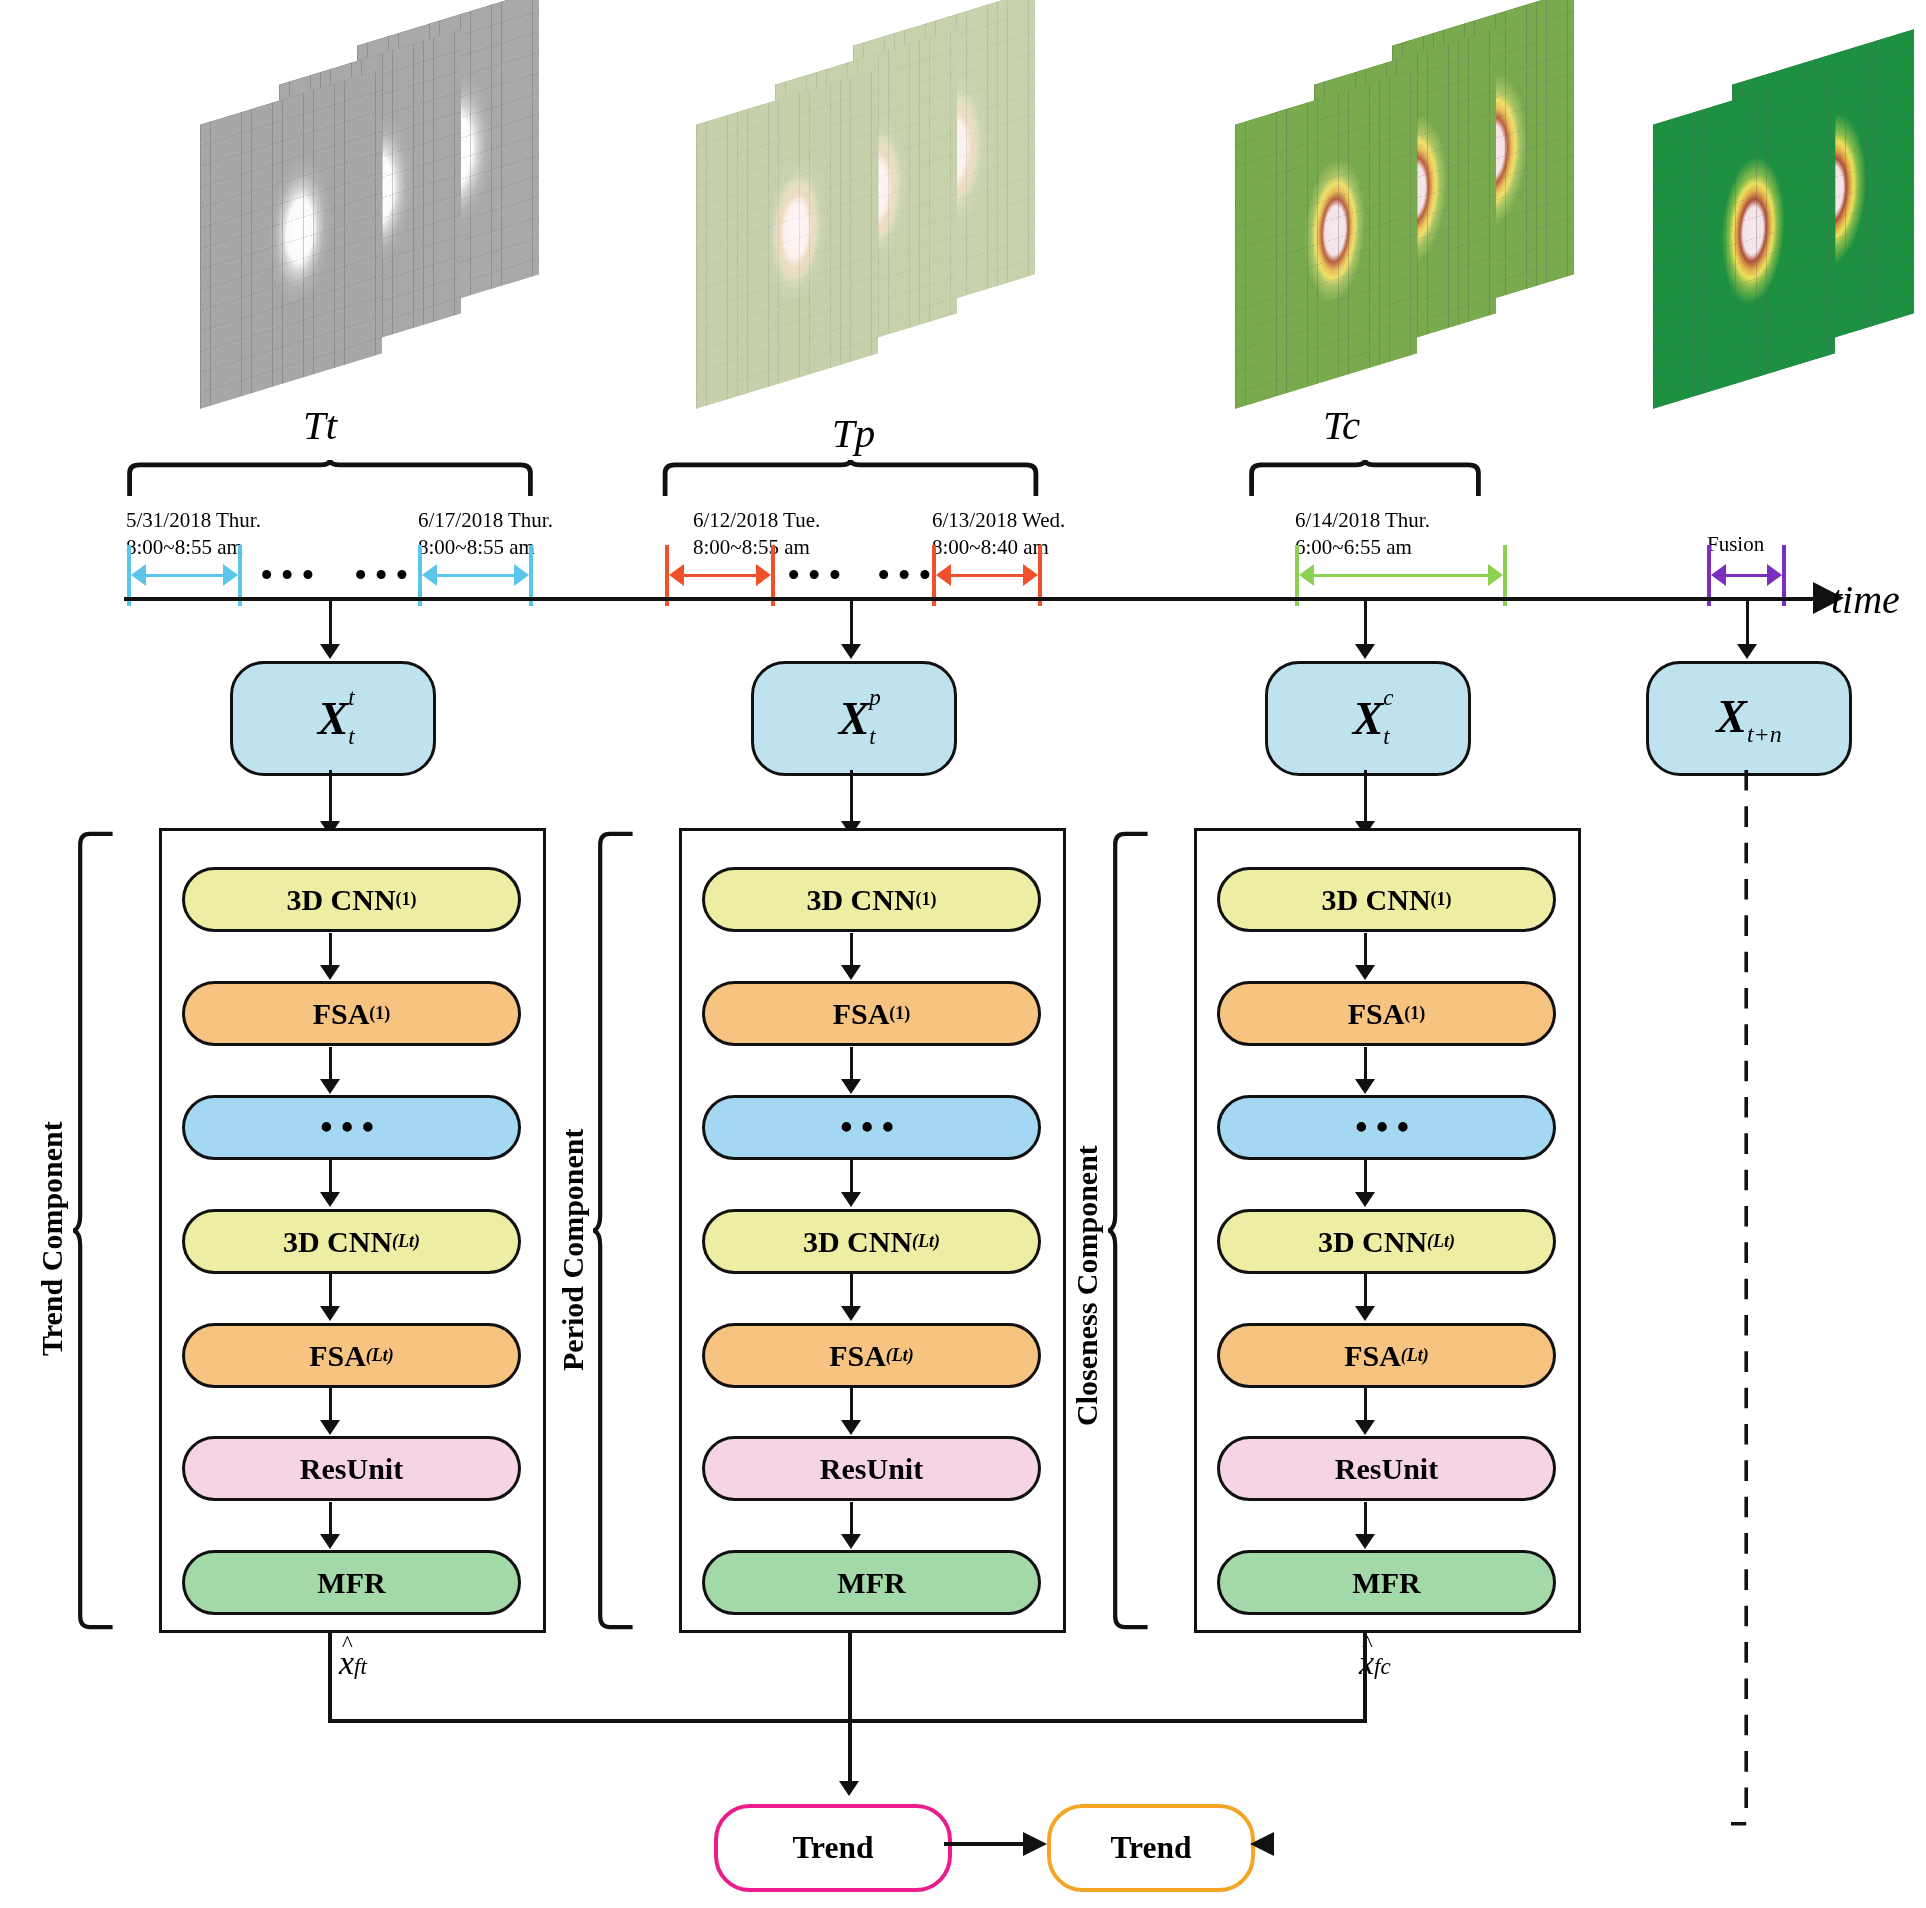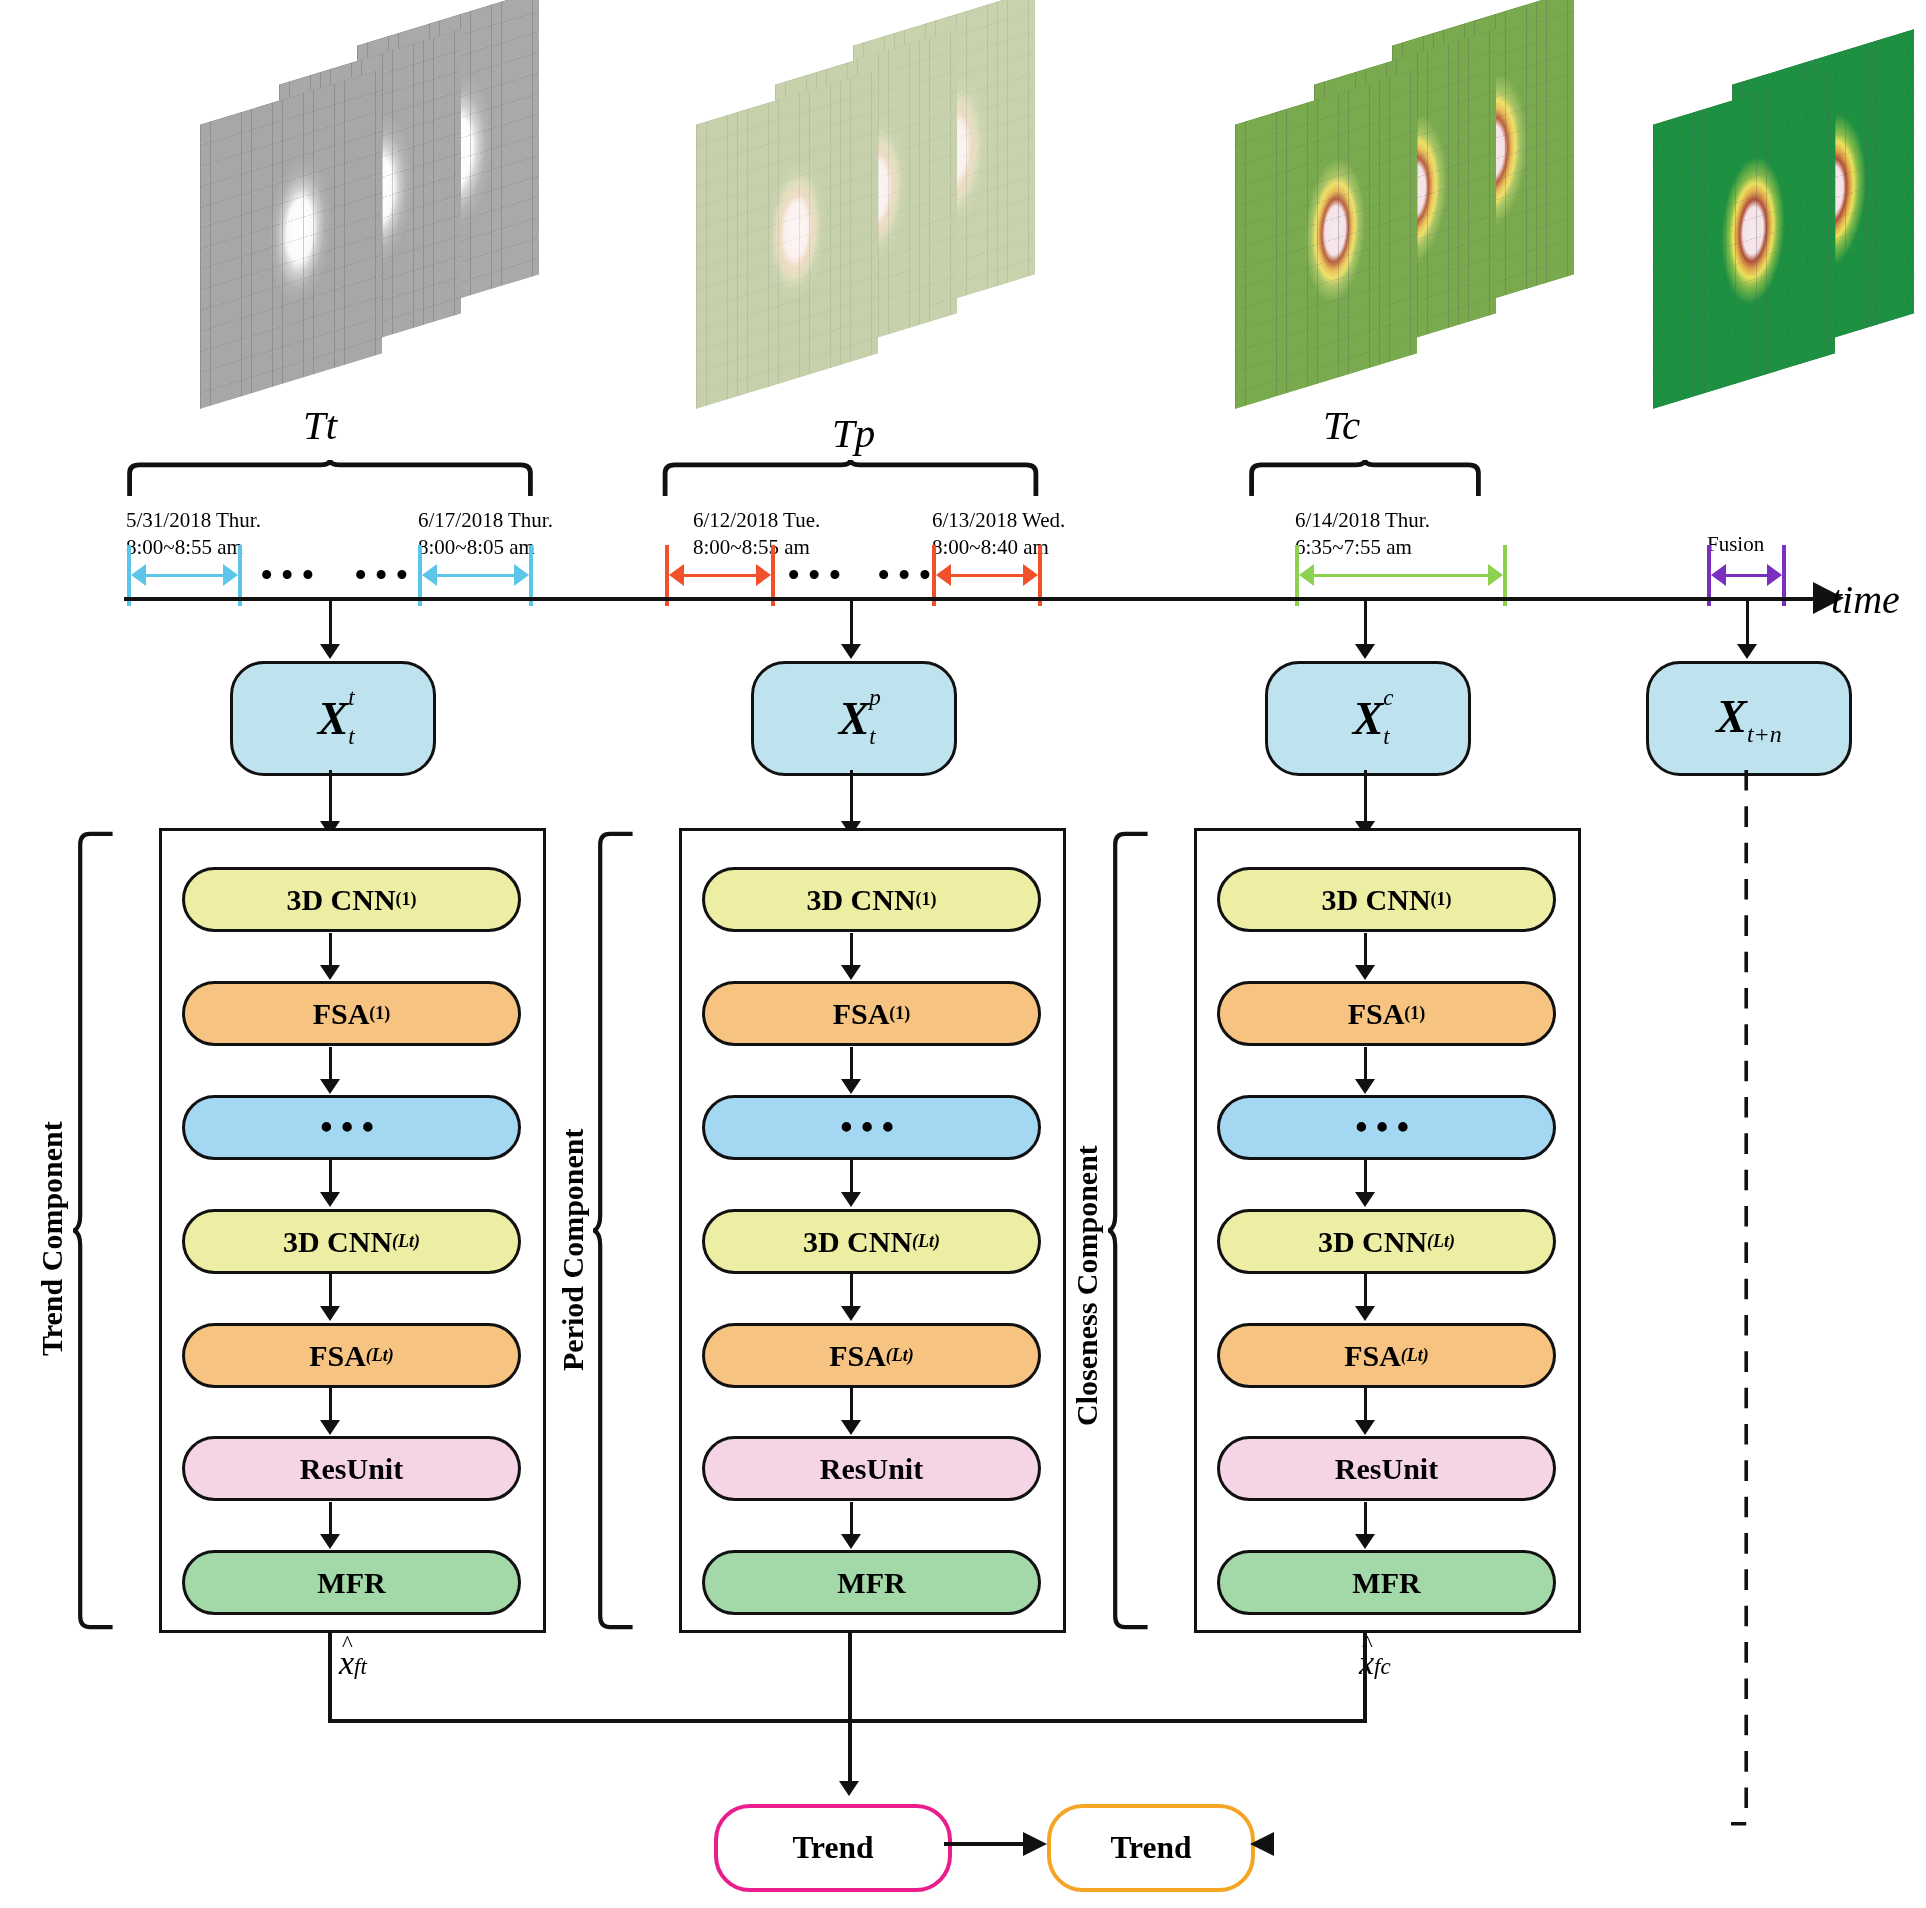--- a/index.html
+++ b/index.html
@@ -159,27 +159,27 @@
 </div>
 <div class="brace" style="left:1247px;top:460px;">
   <svg width="236" height="36" viewBox="0 0 390 60">
       <path d="M6,58 L6,22 Q6,8 22,8 L180,8 Q195,8 195,0 Q195,8 210,8 L368,8 Q384,8 384,22 L384,58" fill="none" stroke="#111" stroke-width="8" stroke-linecap="round"></path>
     </svg>
 </div>
 
 <div class="tlbl" style="left:126px;top:507px;">5/31/2018 Thur.
 8:00~8:55 am</div>
 <div class="tlbl" style="left:418px;top:507px;">6/17/2018 Thur.
-8:00~8:05 am</div>
+8:00~8:55 am</div>
 <div class="tlbl" style="left:665px;top:507px;margin-left:28px;">6/12/2018 Tue.
 8:00~8:55 am</div>
 <div class="tlbl" style="left:932px;top:507px;">6/13/2018 Wed.
 8:00~8:40 am</div>
 <div class="tlbl" style="left:1295px;top:507px;">6/14/2018 Thur.
-6:35~7:55 am</div>
+6:00~6:55 am</div>
 <div class="tlbl" style="left:1707px;top:531px;">Fusion</div>
 
 <div class="mbar" style="left:127px;top:545px;width:115px;">
   <div class="vl" style="left:0;background:#5BC6EA;"></div>
   <div class="vl" style="right:0;background:#5BC6EA;"></div>
   <div class="hl" style="left:13.3px;right:13.3px;background:#5BC6EA;"></div>
   <div class="ah" style="left:3.6px;border-right:15.7px solid #5BC6EA;"></div>
   <div class="ah" style="right:3.6px;border-left:15.7px solid #5BC6EA;"></div>
 </div>
 <div class="dots3" style="left:260px;top:556px;">•••</div>

